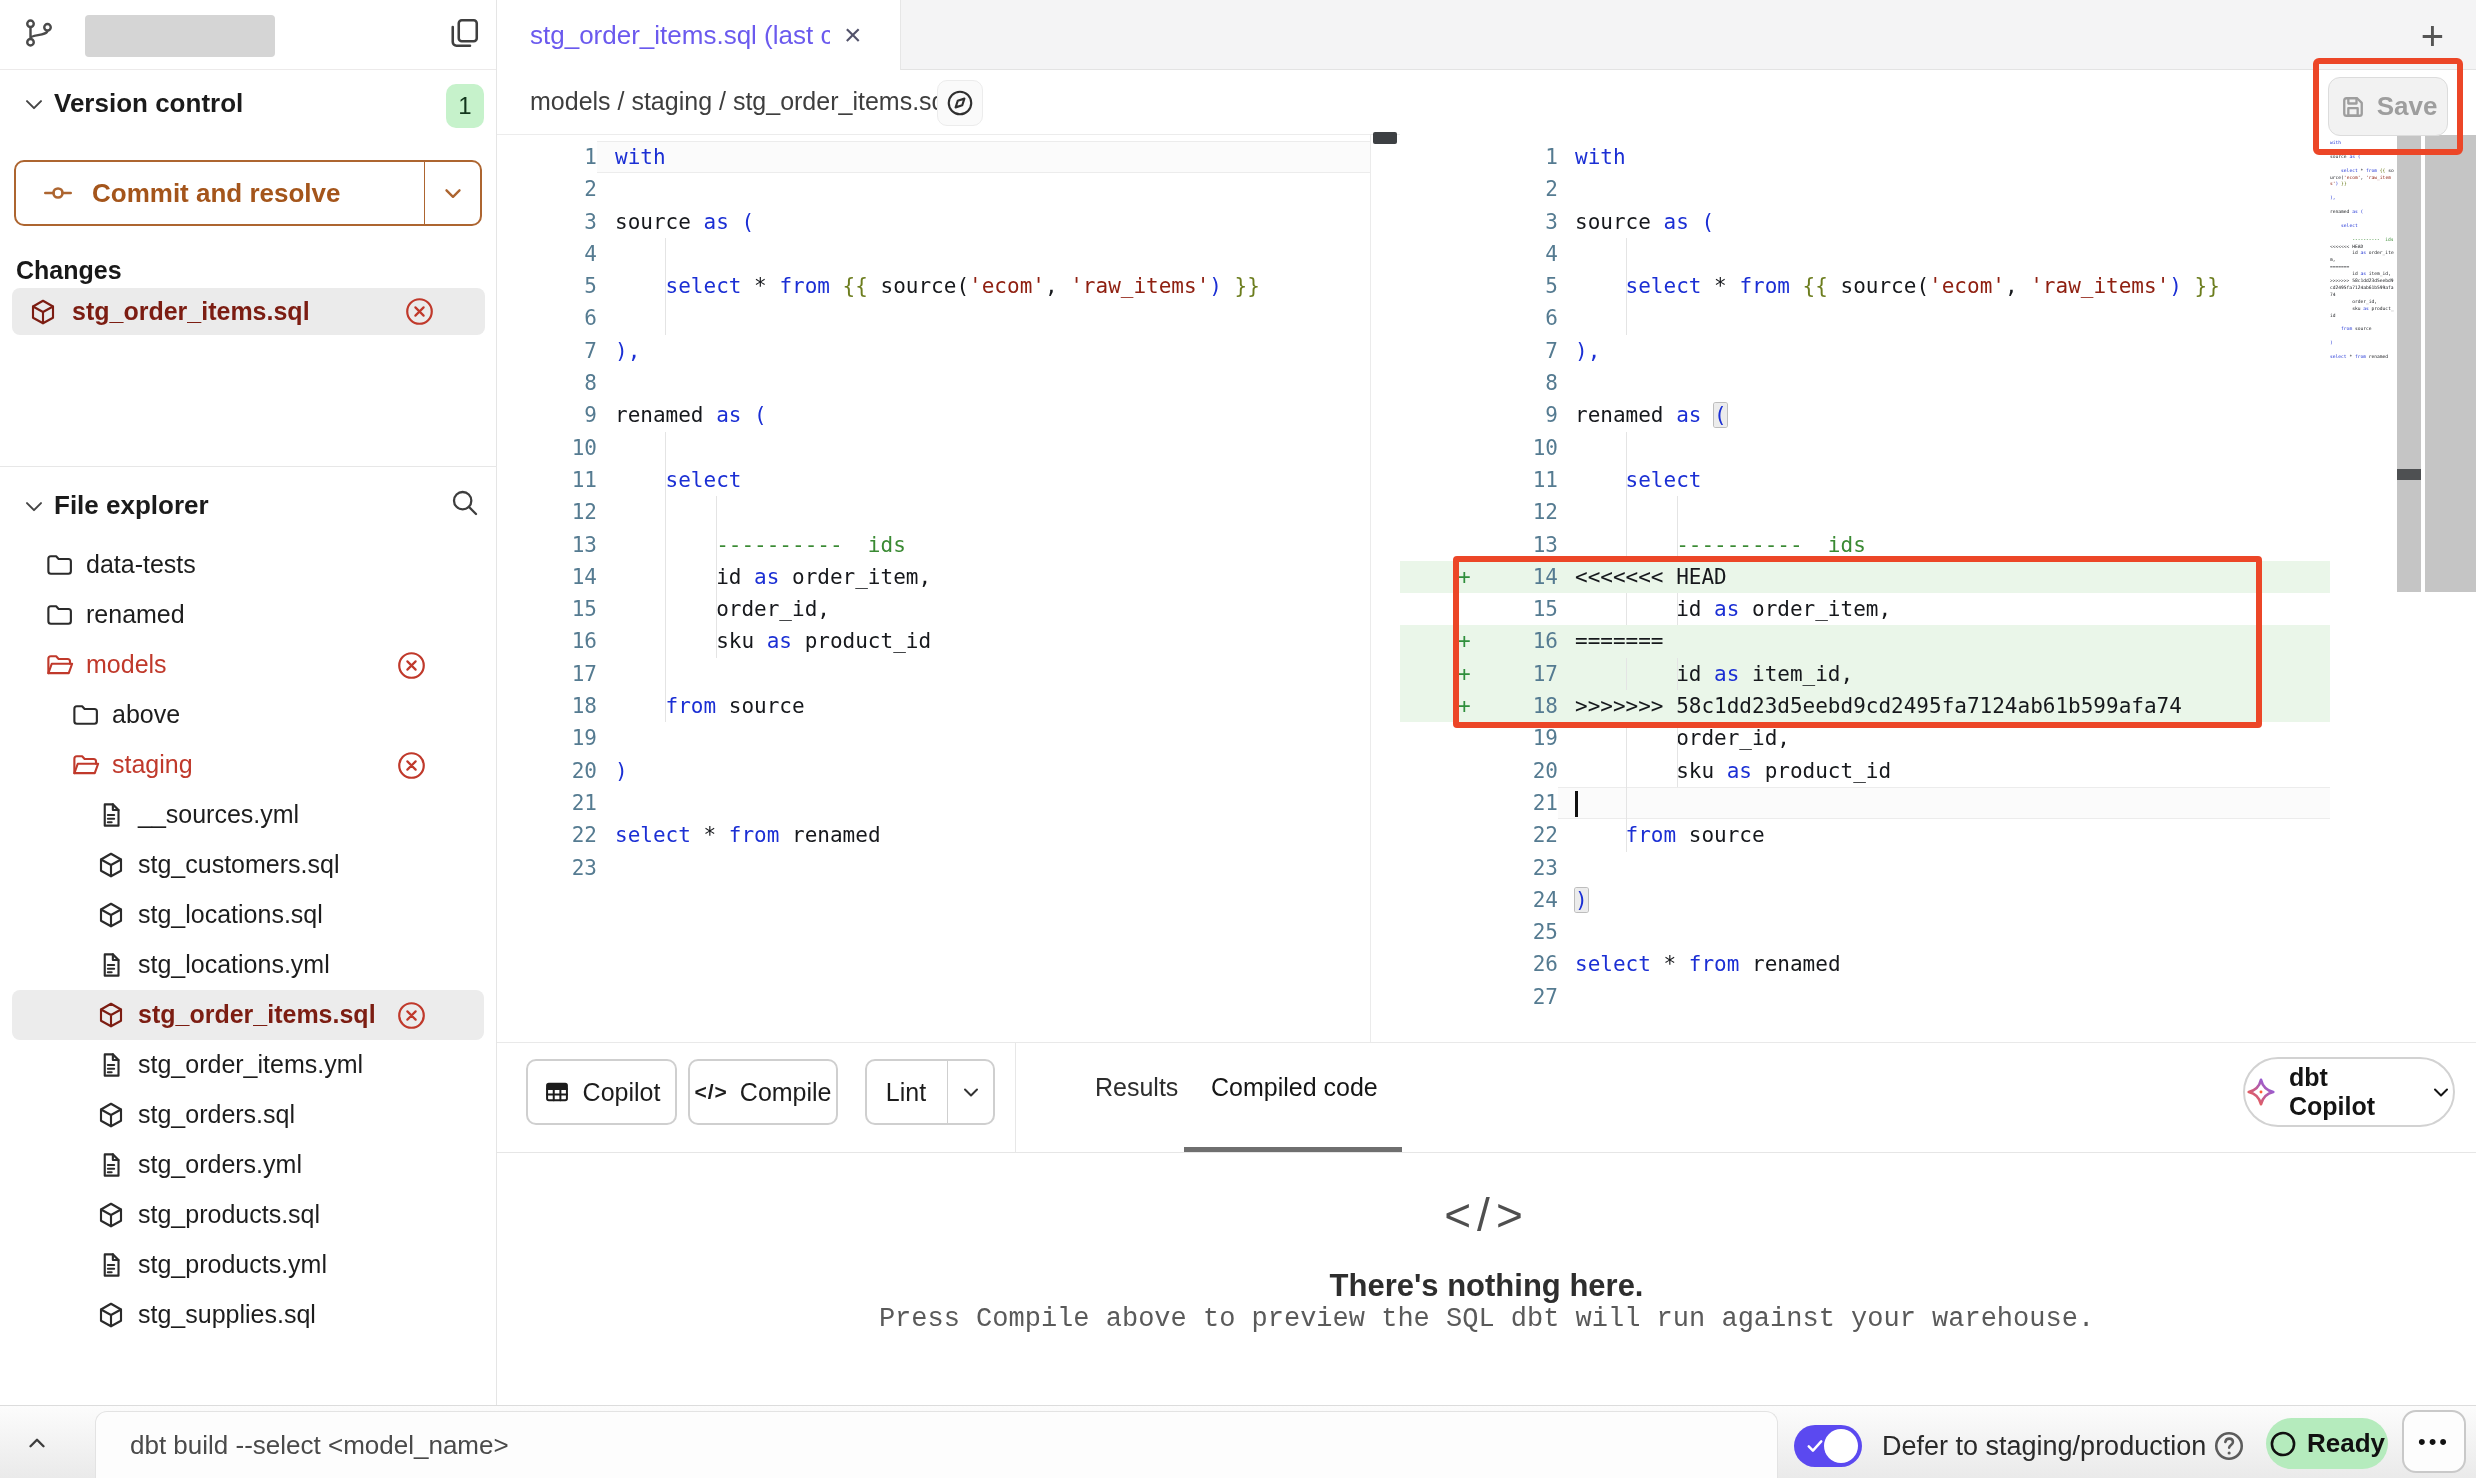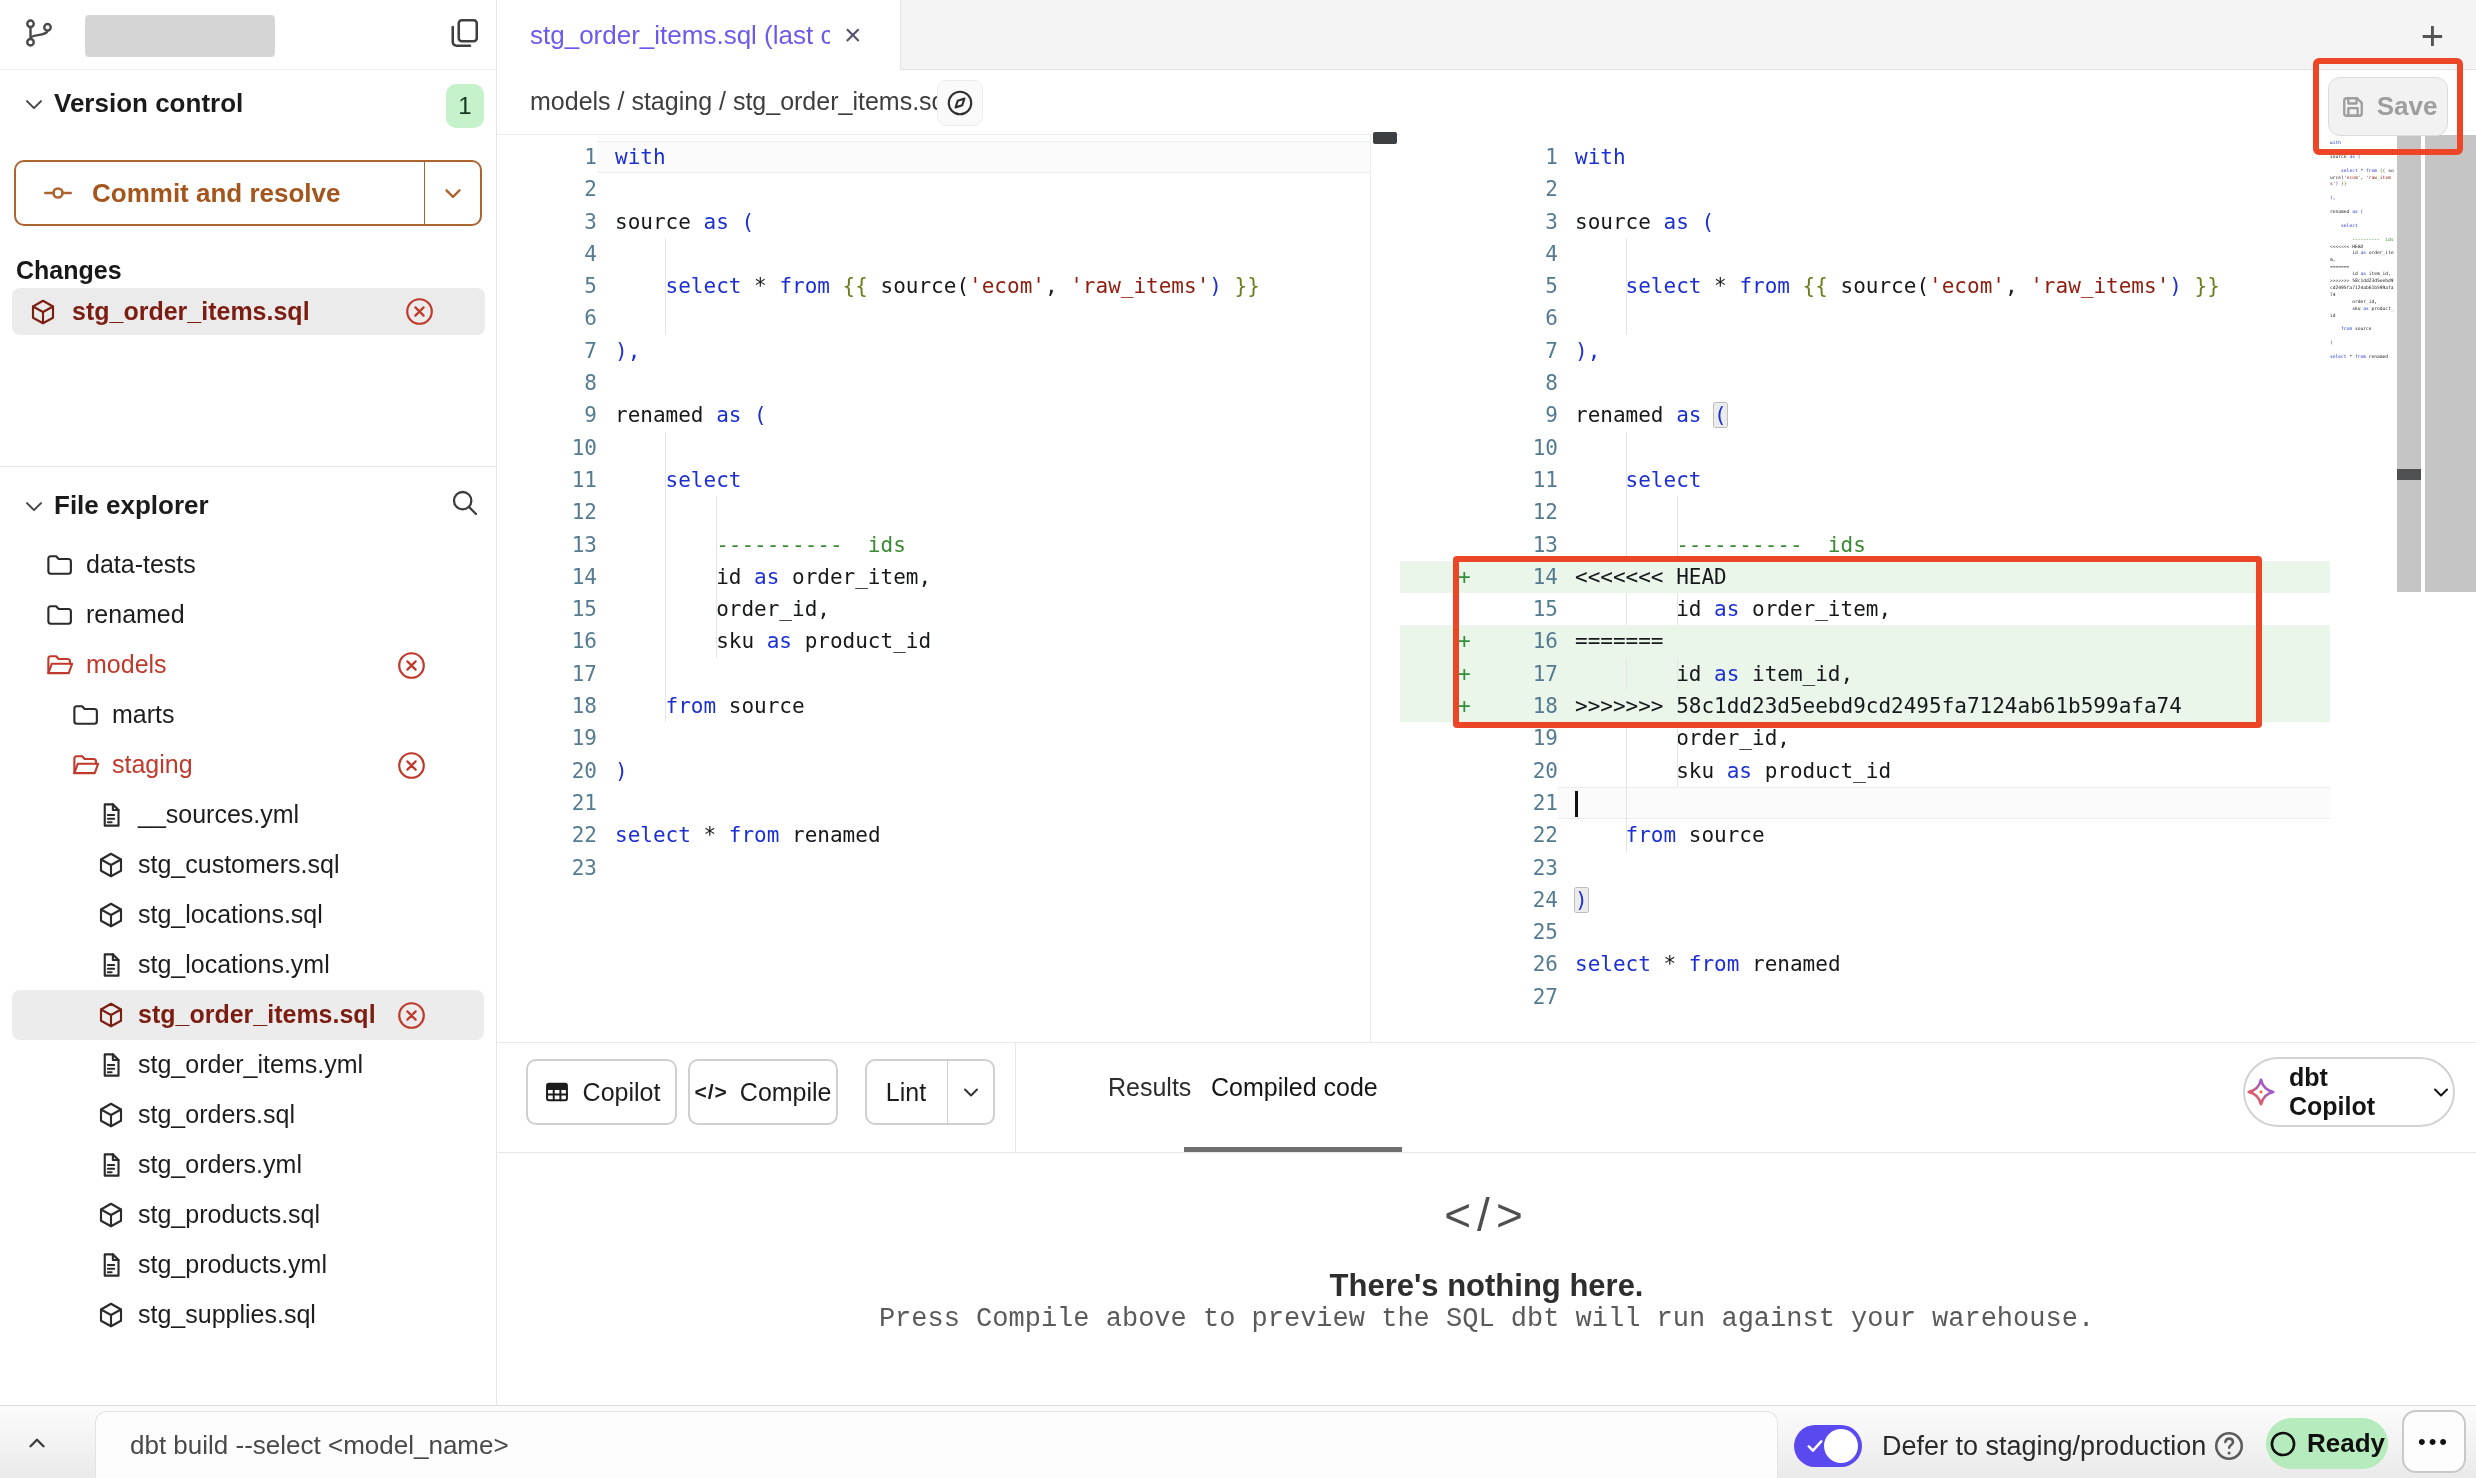--- a/index.html
+++ b/index.html
@@ -97,21 +97,21 @@
   
   #tools { position:absolute; left:497px; top:1042px; width:1979px; height:111px; background:#fff; border-top:1px solid #e9e9e9; border-bottom:1px solid #e6e6e6; }
   .tbtn { position:absolute; top:16px; height:66px; border:2px solid #cfcfcf; border-radius:10px; background:#fff;
           display:flex; align-items:center; justify-content:center; gap:12px; font-size:25px; color:#1c1c1c; }
   #btn-preview { left:29px; width:151px; }
   #btn-compile { left:191px; width:150px; }
   #btn-lint { left:368px; width:130px; padding-right:48px; }
   #lint-caret { position:absolute; right:0; top:0; width:46px; height:62px; border-left:1px solid #cfcfcf; display:flex; align-items:center; justify-content:center; color:#333; }
   #tools-sep { position:absolute; left:518px; top:0; width:1px; height:109px; background:#e7e7e7; }
   .rtab { position:absolute; top:30px; font-size:25px; color:#2d2d2d; }
-  #tab-results { left:611px; }
+  #tab-results { left:598px; }
   #tab-compiled { left:714px; color:#161616; }
   #tab-underline { position:absolute; left:687px; top:104px; width:218px; height:5px; background:#6f6f6f; }
   #copilot { position:absolute; right:21px; top:14px; width:212px; height:70px; border:2px solid #d2d2d2; border-radius:35px; background:#fff;
              display:flex; align-items:center; justify-content:center; gap:12px; font-size:25px; font-weight:600; color:#141414; }
 
   
   #results { position:absolute; left:497px; top:1154px; width:1979px; height:251px; background:#fff; text-align:center; }
   #empty-icon { margin-top:34px; font-size:46px; letter-spacing:6px; color:#4f4f4f; font-weight:500; }
   #empty-title { margin-top:26px; font-size:31px; font-weight:700; color:#2e2e2e; }
   #empty-sub { margin-top:0; font-size:27px; color:#5a5a5a;font-family:Liberation Mono, monospace; }
@@ -243,21 +243,21 @@
               <path d="M8.8 8.8l6.4 6.4M15.2 8.8l-6.4 6.4"></path>
             </svg>
           </span>
         </div>
         <div class="trow">
           <span class="ticon" style="left: 58px;">
             <svg width="30" height="30" viewBox="0 0 24 24" class="ic">
               <path d="M3.5 7c0-1.1.9-2 2-2h4.2l2 2.2h7.8c1.1 0 2 .9 2 2V17c0 1.1-.9 2-2 2h-14c-1.1 0-2-.9-2-2z"></path>
             </svg>
           </span>
-          <span class="tlabel" style="left: 100px;">marts</span>
+          <span class="tlabel" style="left: 100px;">above</span>
         </div>
         <div class="trow red">
           <span class="ticon" style="left: 58px;">
             <svg width="30" height="30" viewBox="0 0 24 24" class="ic">
               <path d="M3.5 18.5 6.2 11h16.3l-2.7 7.5z"></path>
               <path d="M3.5 18.5V7c0-1.1.9-2 2-2h4.2l2 2.2h7.1c1.1 0 2 .9 2 2V11"></path>
             </svg>
           </span>
           <span class="tlabel" style="left: 100px;">staging</span>
           <span class="discard">

